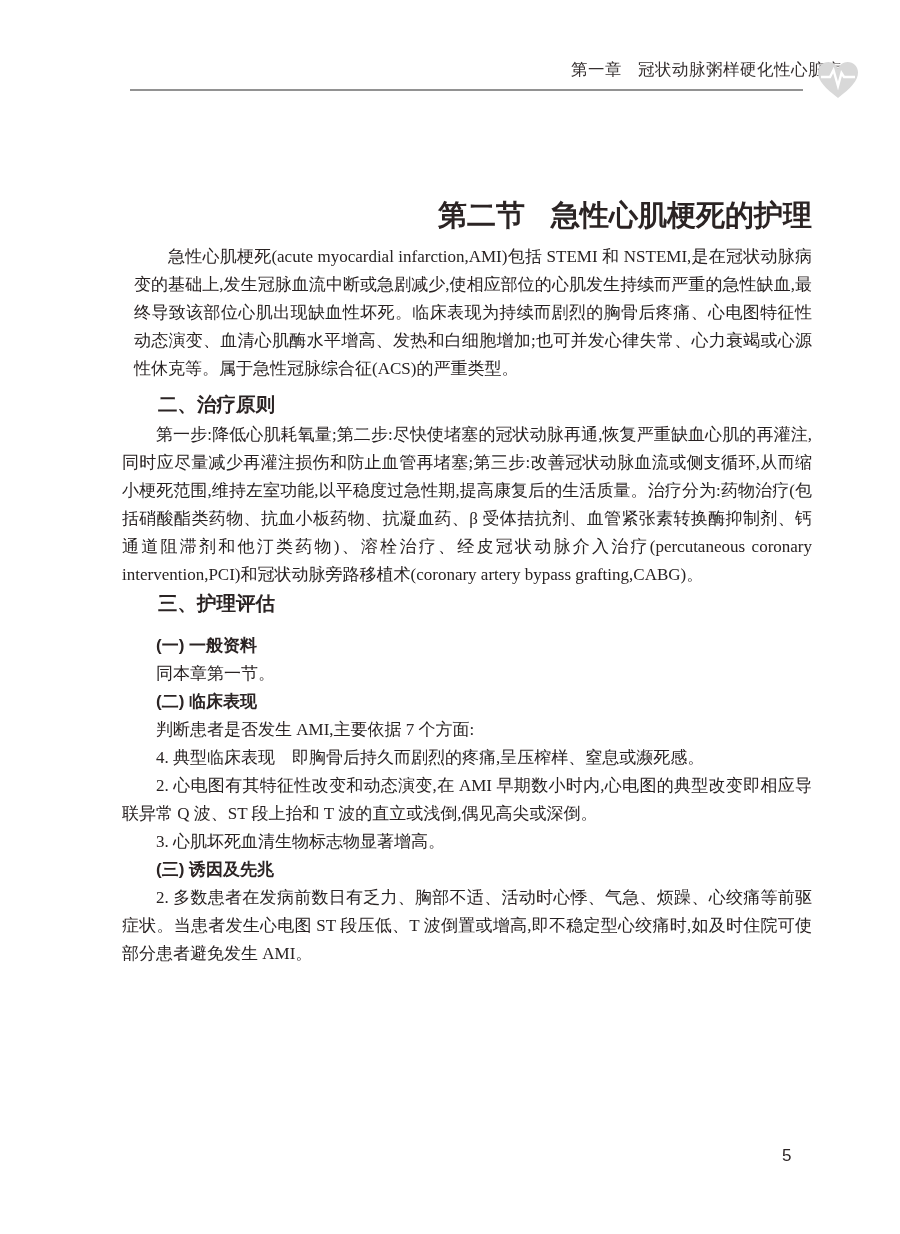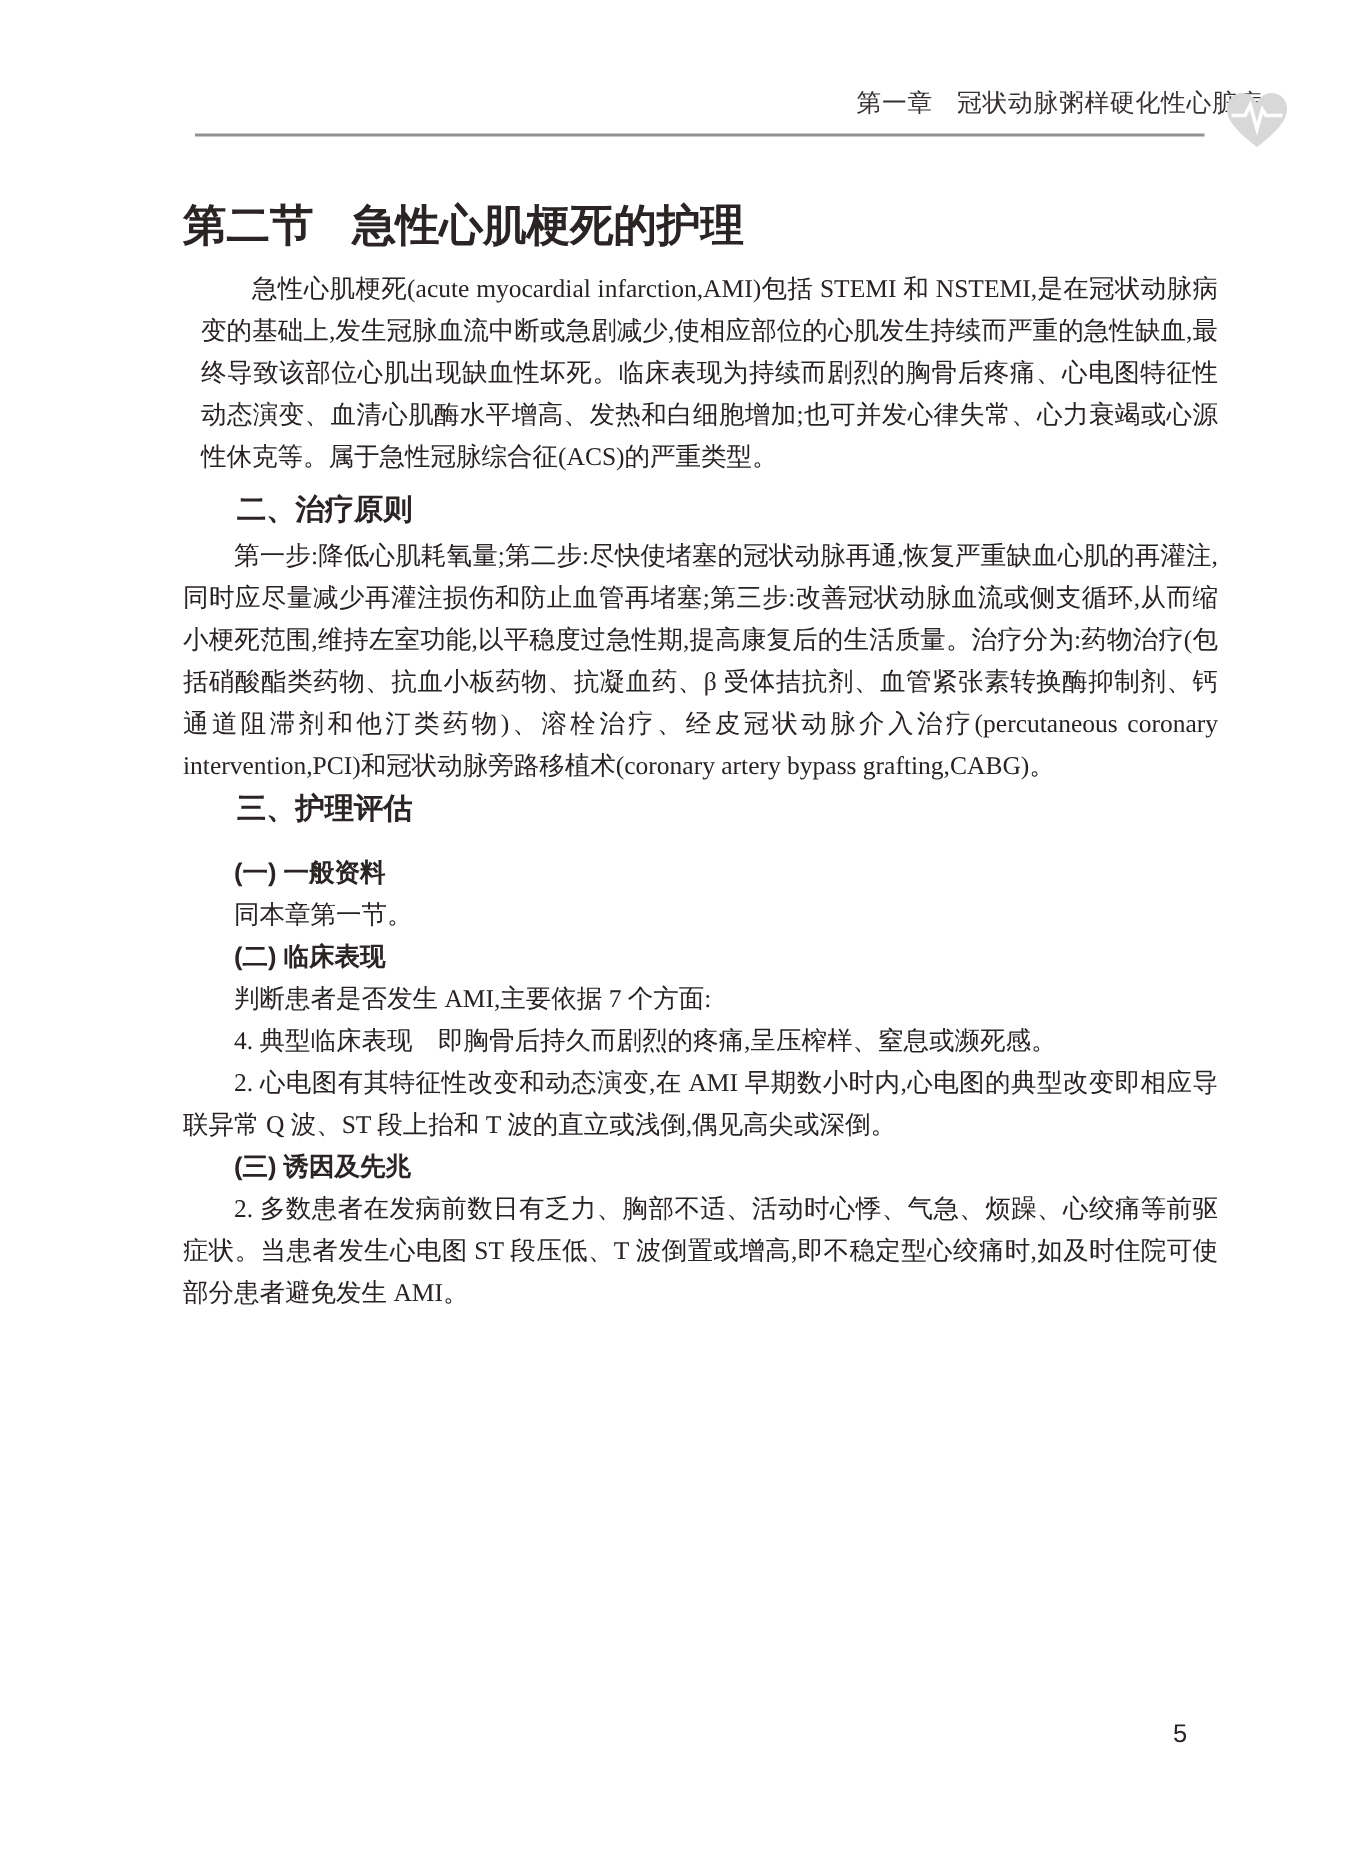--- a/index.html
+++ b/index.html
@@ -24,22 +24,22 @@
   }
   .chapter-label { margin-right: 16px; }
   .header-rule {
     margin: 8px 0 0 130px;
     width: 673px; height: 2px;
     background: #929292;
   }
   .heart-wrap { position: absolute; top: 60px; left: 816px; width: 44px; height: 40px; }
   .content { padding: 0 88px 0 122px; }
   .doc-title {
-    margin-top: 40px;
-    text-align: left;
+    margin-top: 104px;
+    text-align: right;
     font-size: 29px;
     font-weight: bold;
     color: #2b2424;
     line-height: 40px;
     font-family: "Liberation Serif", "DejaVu Serif", serif;
   }
   .doc-title .title-label { margin-right: 26px; }
   .sec-h {
     font-family: "Liberation Sans", "DejaVu Sans", sans-serif;
     font-size: 19.5px;
@@ -106,19 +106,20 @@
 
   <h2 class="sec-h mt-c">三、护理评估</h2>
 
   <h3 class="sub-h mt">(一) 一般资料</h3>
   <p class="body-p">同本章第一节。</p>
 
   <h3 class="sub-h">(二) 临床表现</h3>
   <p class="body-p">判断患者是否发生 AMI,主要依据 7 个方面:</p>
   <p class="body-p">4. 典型临床表现　即胸骨后持久而剧烈的疼痛,呈压榨样、窒息或濒死感。</p>
   <p class="body-p">2. 心电图有其特征性改变和动态演变,在 AMI 早期数小时内,心电图的典型改变即相应导联异常 Q 波、ST 段上抬和 T 波的直立或浅倒,偶见高尖或深倒。</p>
+  <p class="body-p">3. 心肌坏死血清生物标志物显著增高。</p>
 
   <h3 class="sub-h">(三) 诱因及先兆</h3>
   <p class="body-p">2. 多数患者在发病前数日有乏力、胸部不适、活动时心悸、气急、烦躁、心绞痛等前驱症状。当患者发生心电图 ST 段压低、T 波倒置或增高,即不稳定型心绞痛时,如及时住院可使部分患者避免发生 AMI。</p>
 
 </main>
 
 <div class="page-number">5</div>
 
 </body></html>

